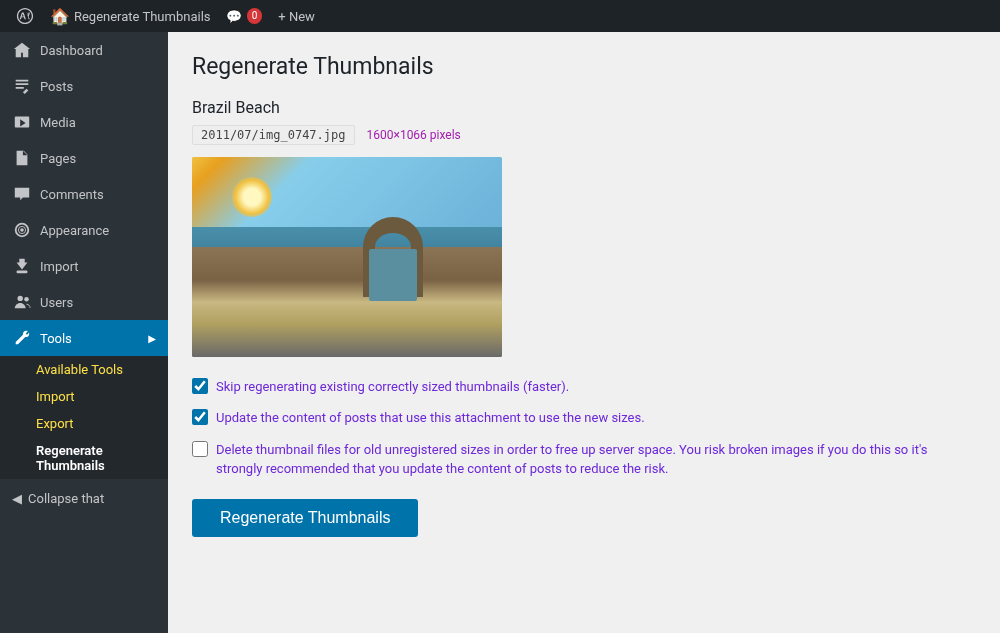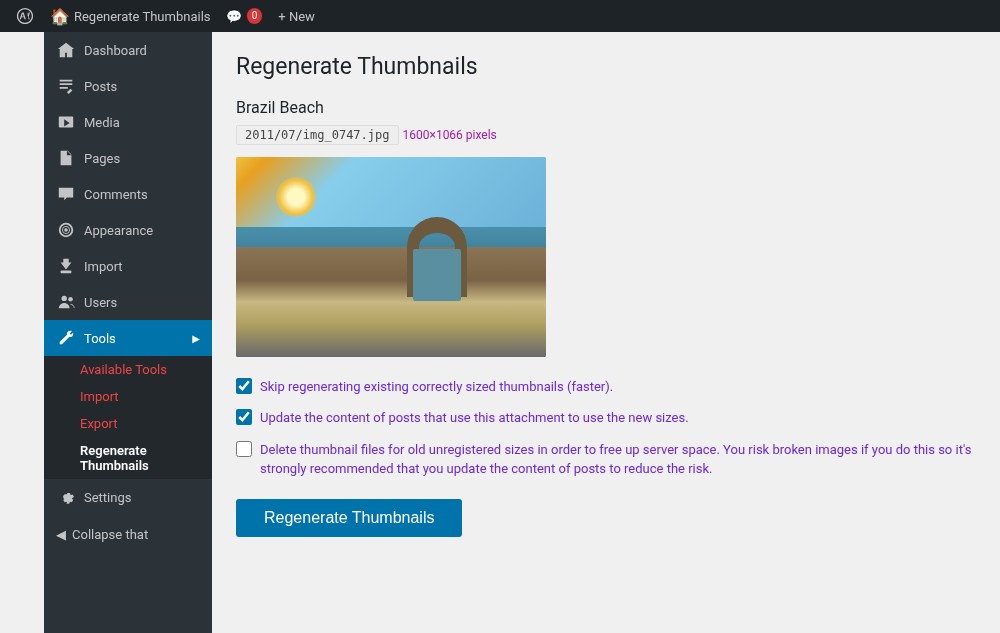--- a/index.html
+++ b/index.html
@@ -19,21 +19,21 @@
     .admin-bar-left { display: flex; align-items: center; gap: 0; flex: 1; }
     .admin-bar-item { display: flex; align-items: center; padding: 0 8px; height: 32px; color: #c3c4c7; font-size: 13px; cursor: pointer; gap: 4px; }
     .admin-bar-item .wp-logo { width: 18px; height: 18px; fill: #c3c4c7; }
     .admin-bar-right { display: flex; align-items: center; gap: 0; }
     .admin-bar-howdy { display: flex; align-items: center; gap: 6px; padding: 0 8px; color: #c3c4c7; font-size: 13px; }
     .avatar-circle { width: 24px; height: 24px; border-radius: 50%; background: #888; border: 1px solid #555; overflow: hidden; display: flex; align-items: center; justify-content: center; font-size: 10px; color: #fff; }
     .comment-bubble { display: inline-flex; align-items: center; gap: 3px; }
     .bubble-count { background: #d63638; color: #fff; border-radius: 9px; padding: 0 5px; font-size: 10px; height: 16px; line-height: 16px; }
 
     
-    #main-layout { display: flex; flex: 1; overflow: hidden; padding-left: 44px; }
+    #main-layout { display: flex; flex: 1; overflow: hidden; }
 
     
     #sidebar {
       background: #2c3338;
       width: 168px;
       flex-shrink: 0;
       overflow-y: auto;
       overflow-x: hidden;
     }
     .sidebar-item {
@@ -47,39 +47,39 @@
       white-space: nowrap;
     }
     .sidebar-item.active { background: #0073aa; color: #fff; }
     .sidebar-item .si-icon { width: 20px; height: 20px; display: flex; align-items: center; justify-content: center; flex-shrink: 0; }
     .sidebar-item .si-icon svg { fill: currentColor; width: 18px; height: 18px; }
 
     .sidebar-submenu { background: #23282d; }
     .sidebar-submenu-item {
       display: block;
       padding: 6px 12px 6px 36px;
-      color: #ef4444;
+      color: #fde047;
       font-size: 13px;
       cursor: pointer;
     }
     .sidebar-submenu-item.active { color: #fff; font-weight: 600; }
 
     .sidebar-arrow { margin-left: auto; font-size: 10px; }
 
     
     #content-area {
       flex: 1;
       background: #f0f0f1;
       overflow-y: auto;
       padding: 20px 24px;
     }
 
     .page-title { font-size: 23px; font-weight: 400; color: #1d2327; margin-bottom: 16px; line-height: 1.3; }
     .image-title { font-size: 16px; font-weight: 400; color: #1d2327; margin-bottom: 8px; }
-    .image-meta { display: flex; align-items: center; gap: 4px; margin-bottom: 12px; }
+    .image-meta { display: flex; align-items: center; gap: 12px; margin-bottom: 12px; }
     .image-path {
       background: #eee;
       border: 1px solid #ddd;
       padding: 2px 8px;
       font-family: monospace;
       font-size: 12px;
       color: #444;
       border-radius: 2px;
     }
     .image-dims { color: #a21caf; font-size: 12px; }
@@ -292,29 +292,20 @@
       <span class="sidebar-arrow">▶</span>
     </div>
 
     <div class="sidebar-submenu">
       <div class="sidebar-submenu-item">Available Tools</div>
       <div class="sidebar-submenu-item">Import</div>
       <div class="sidebar-submenu-item">Export</div>
       <div class="sidebar-submenu-item active">Regenerate Thumbnails</div>
     </div>
 
-    <div class="sidebar-item">
-      <span class="si-icon">
-        <svg viewBox="0 0 20 20">
-            <path d="M10 7a3 3 0 100 6 3 3 0 000-6zm0 2a1 1 0 110 2 1 1 0 010-2z"></path>
-            <path d="M17.65 10.85l1.2-1.04-1.5-2.6-1.56.52a6 6 0 00-1.04-.6L14.4 5.5h-3l-.35 1.63a6 6 0 00-1.04.6L8.45 7.2l-1.5 2.6 1.2 1.05a6 6 0 000 1.3l-1.2 1.05 1.5 2.6 1.56-.52c.32.23.67.44 1.04.6L10.6 17.5h3l.35-1.63a6 6 0 001.04-.6l1.56.52 1.5-2.6-1.2-1.05a6 6 0 000-1.3z" fill-rule="evenodd"></path>
-          </svg>
-      </span>
-      <span>Settings</span>
-    </div>
 
     <div class="sidebar-collapse">
       <span>◀</span>
       <span>Collapse that</span>
     </div>
 
   </div>
 
   <div id="content-area">
 

